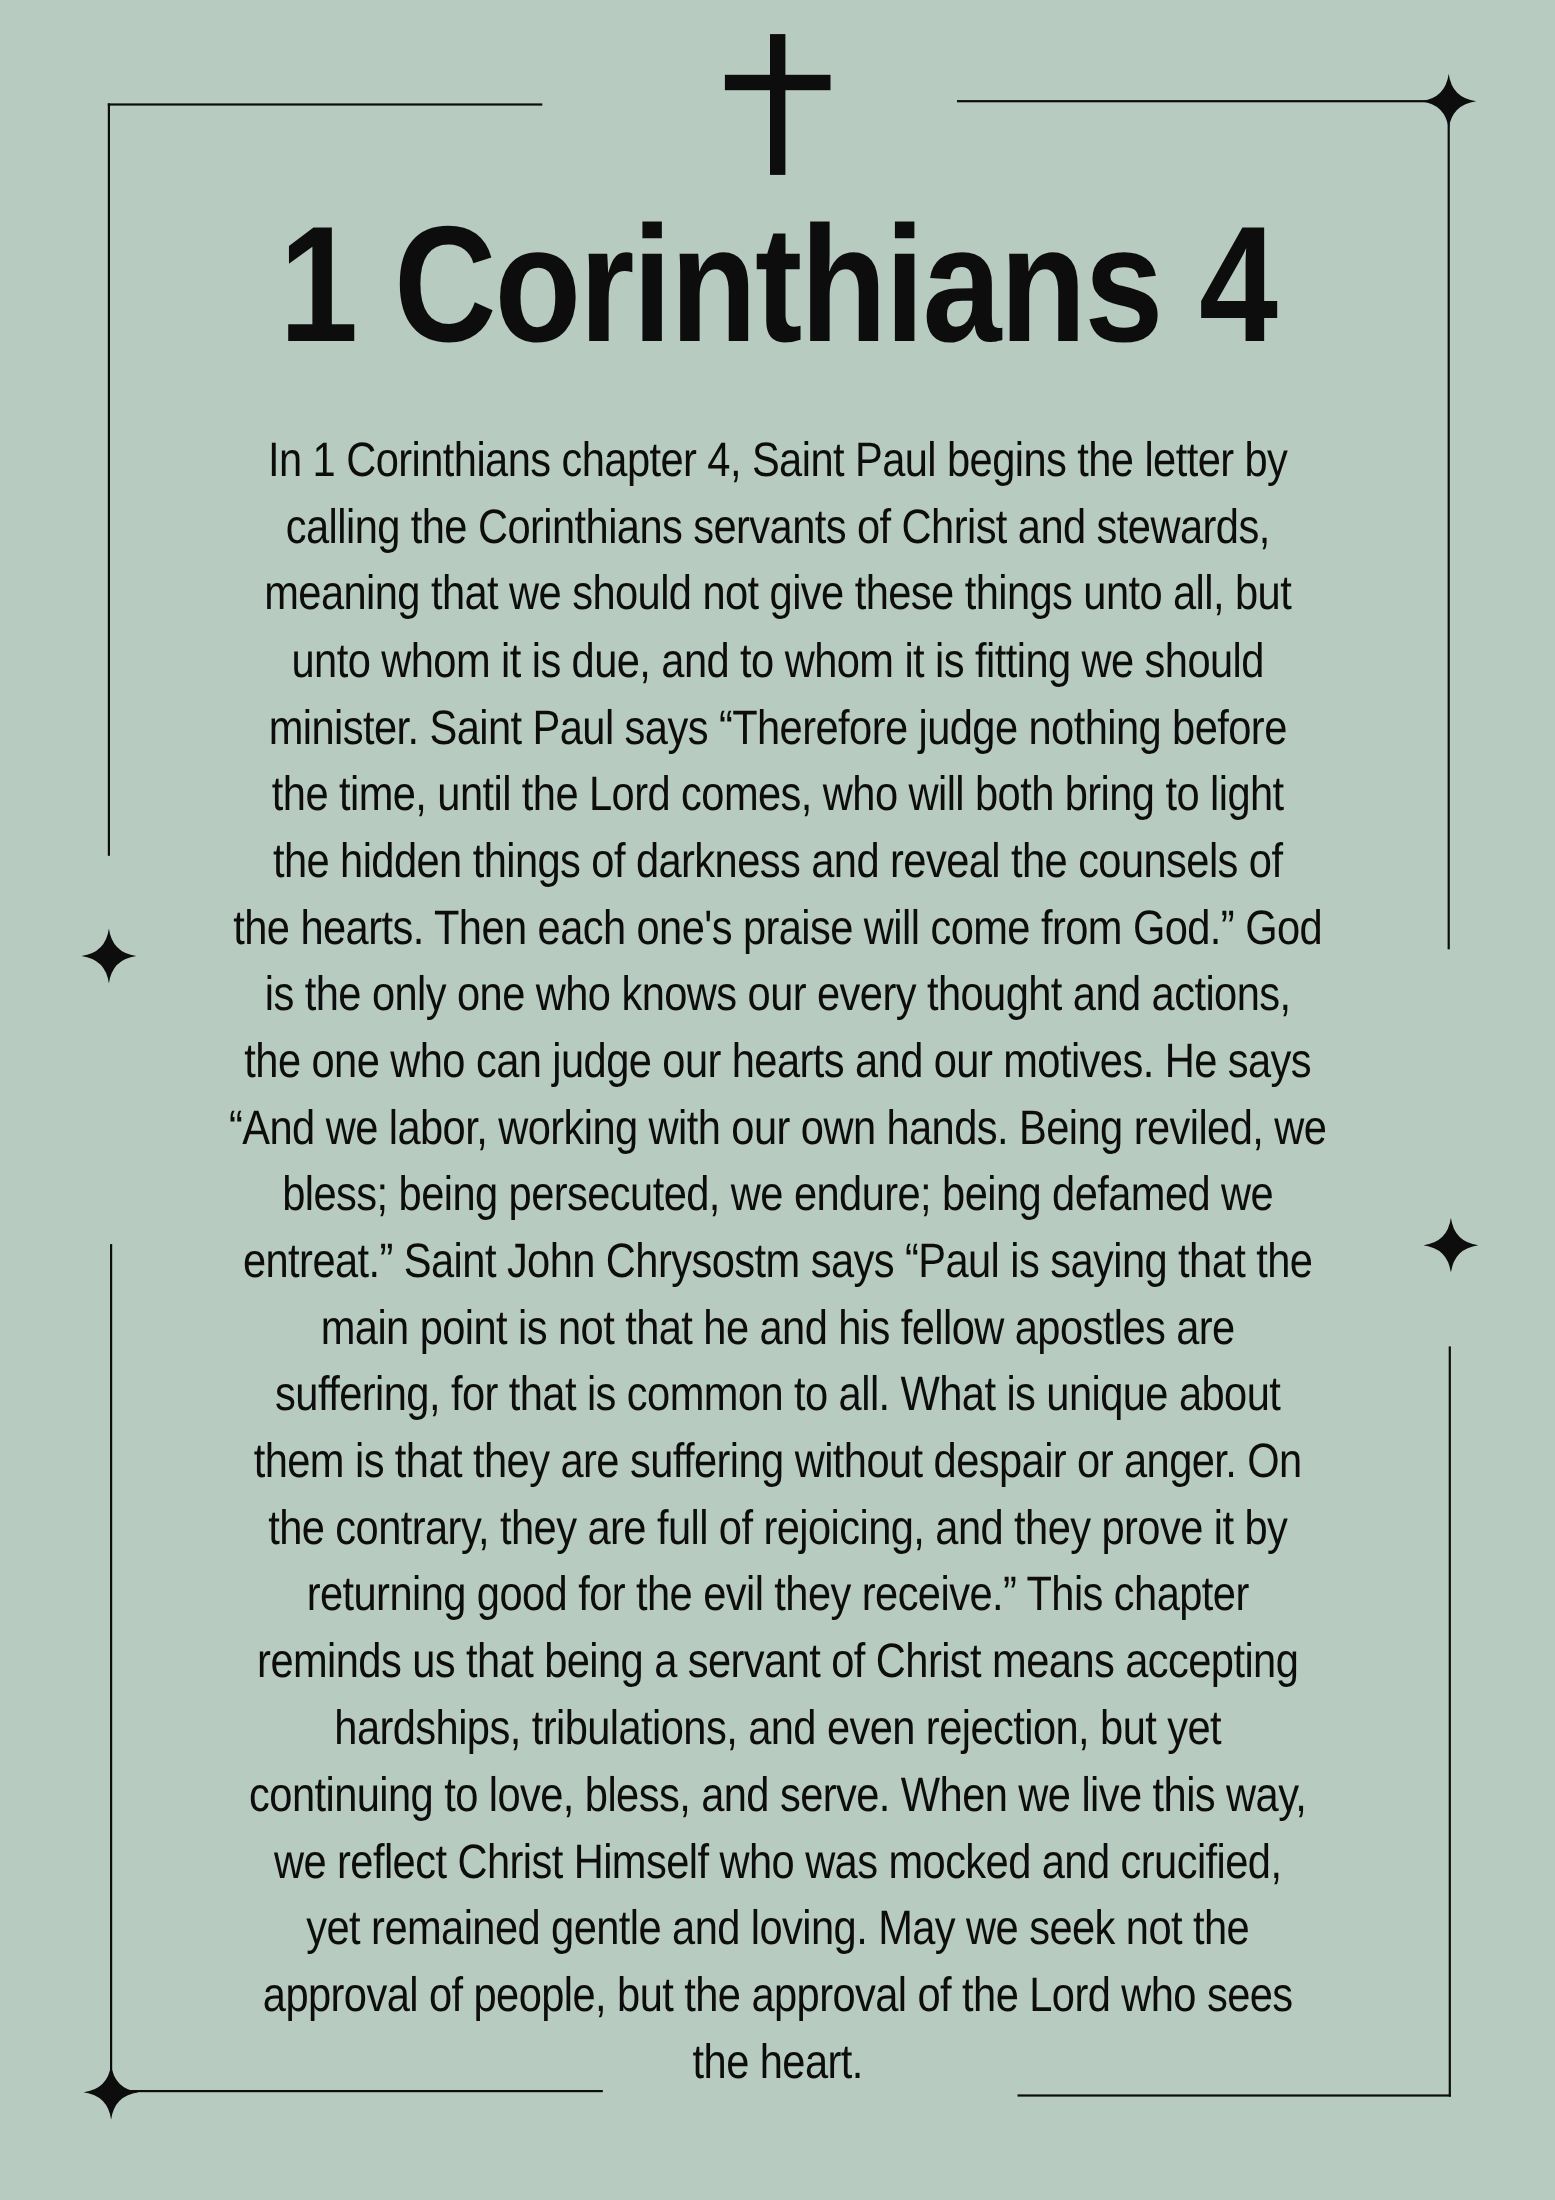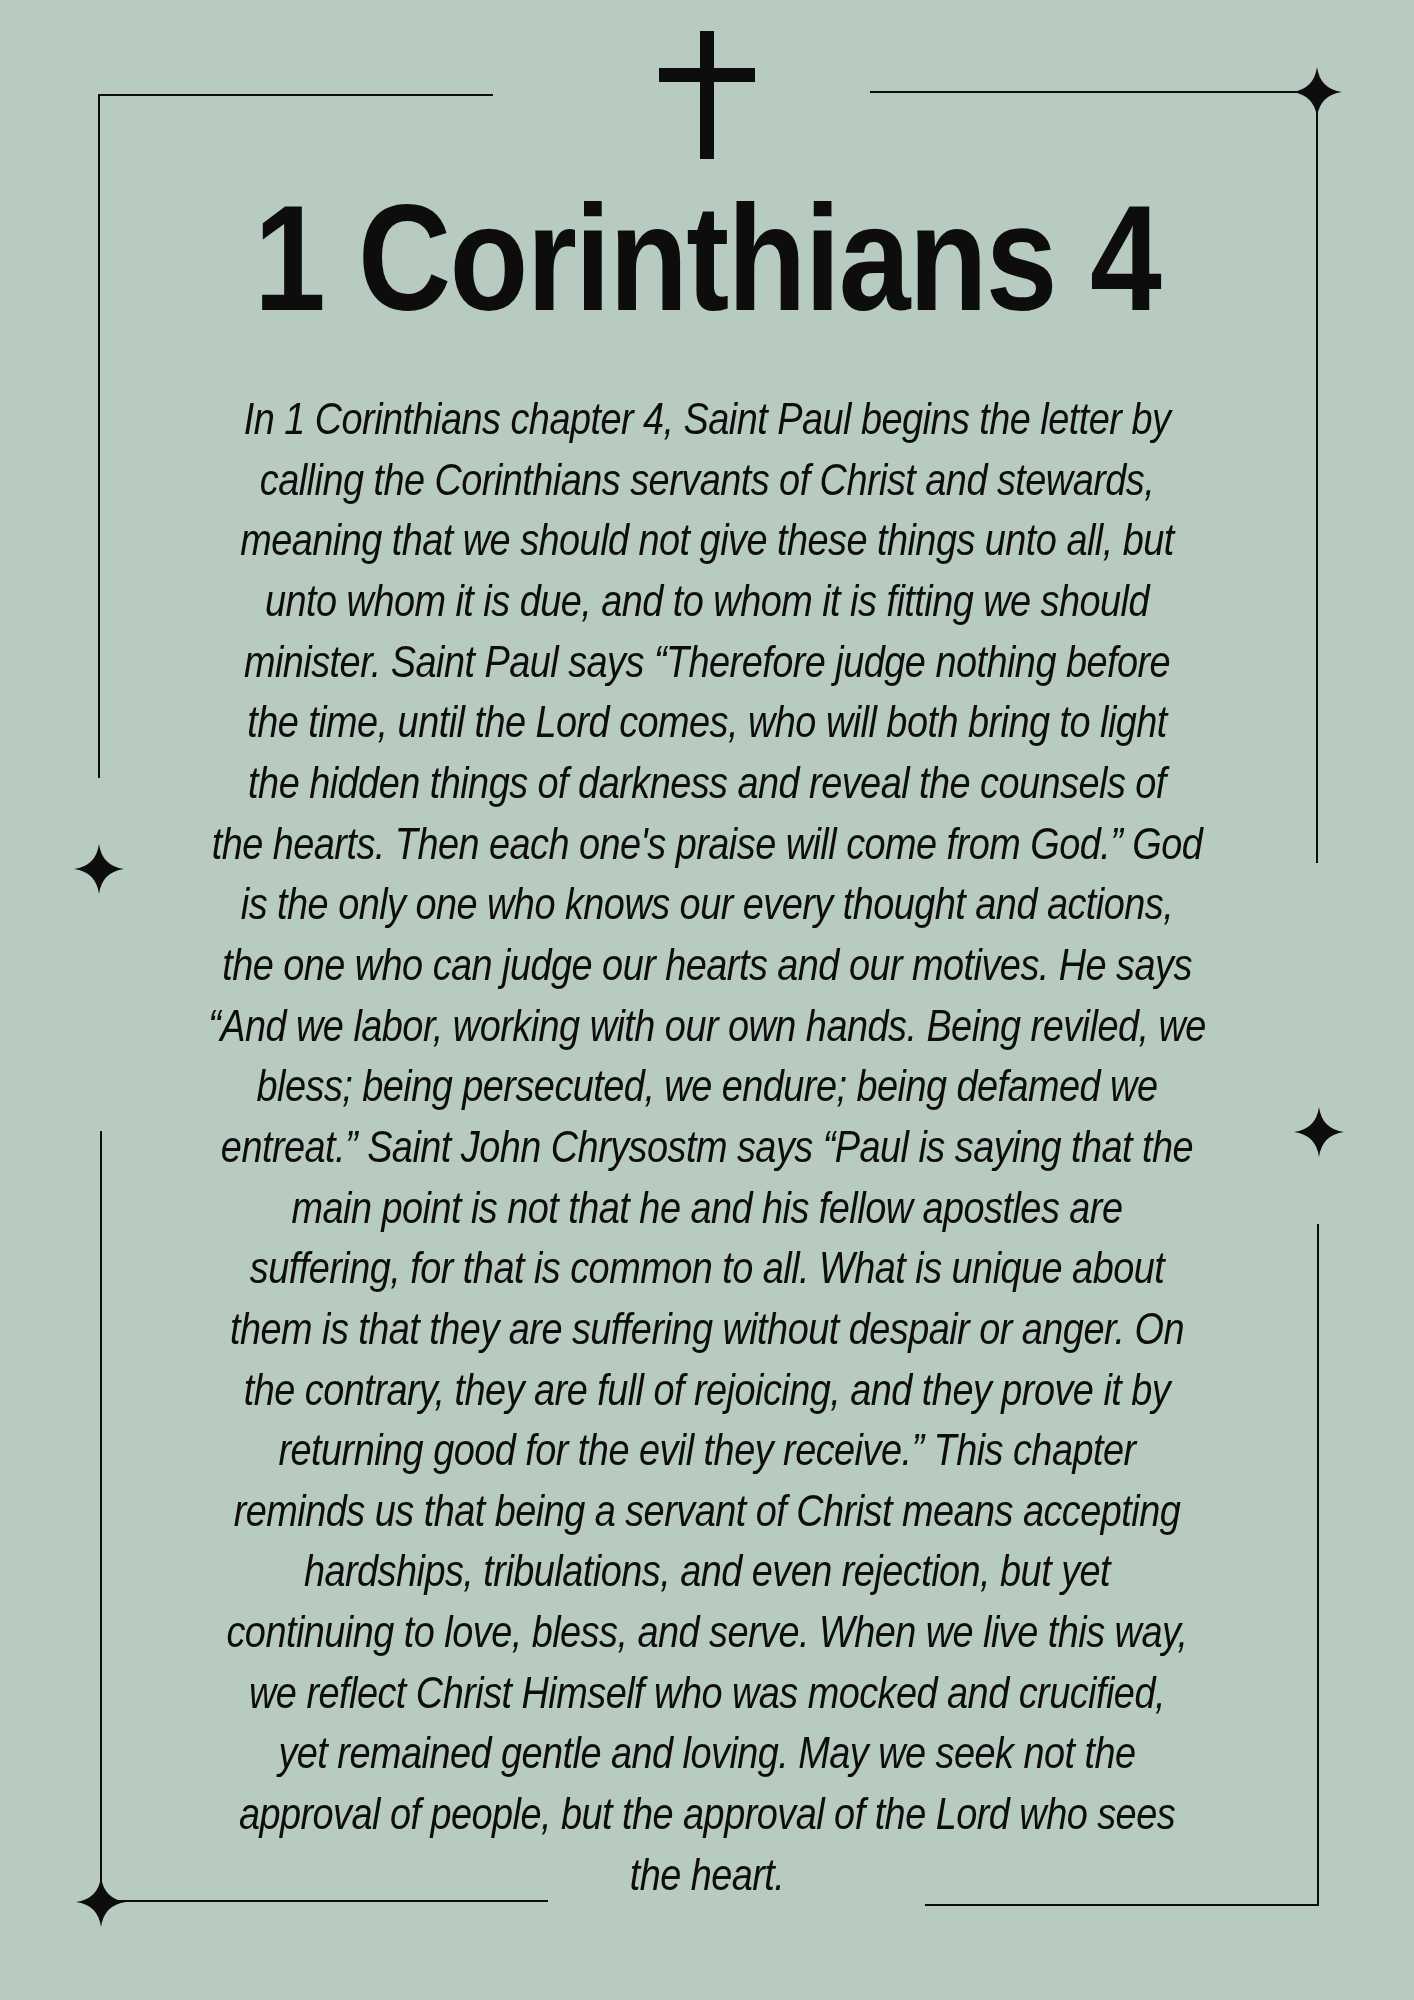--- a/index.html
+++ b/index.html
@@ -7,21 +7,21 @@
   .line-h { position:absolute; height:2px; background:#0d0d0d; }
   .line-v { position:absolute; width:2px; background:#0d0d0d; }
   .star { position:absolute; }
   .cross { position:absolute; }
   .title {
     position:absolute; left:0; top:178px; width:1414px; text-align:center;
     font-family:"Liberation Sans", sans-serif; font-weight:bold;
     font-size:150px; line-height:160px; letter-spacing:-2px;
     transform:scaleX(0.86); transform-origin:center;
   }
-  .body-text { position:absolute; left:0; top:389px; width:1414px;font-style:italic; }
+  .body-text { position:absolute; left:0; top:389px; width:1414px; }
   .body-line {
     display:block; height:60.67px; line-height:60.67px; text-align:center; white-space:nowrap;
     font-family:"Liberation Sans Narrow", "Liberation Sans", sans-serif;
     font-size:44px; letter-spacing:-0.6px;
     transform:scaleX(0.86); transform-origin:center;
   }
 </style>
 </head>
 <body>
 

